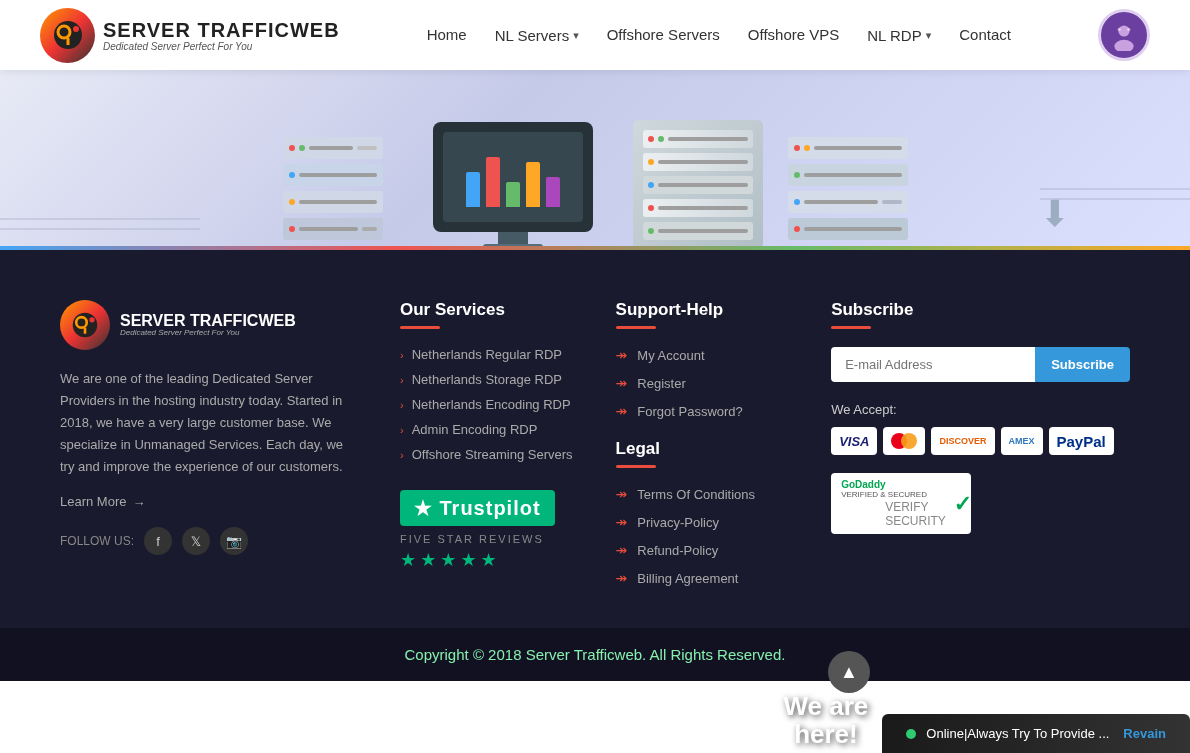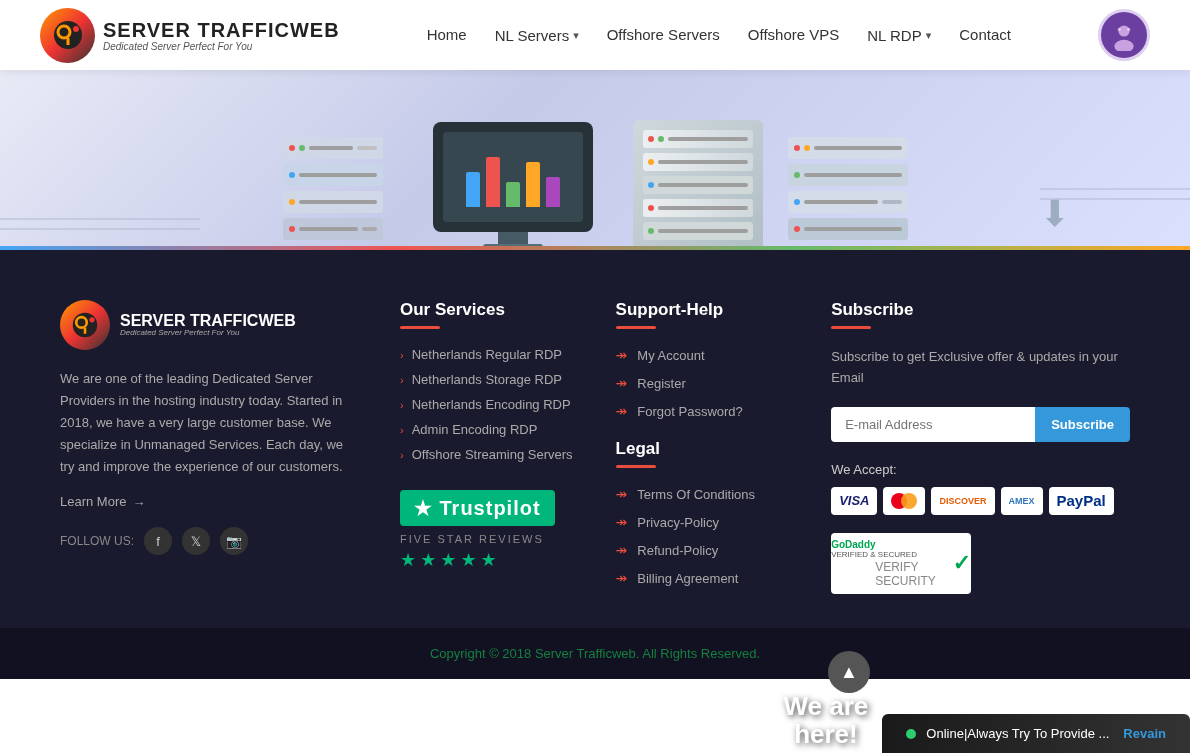--- a/index.html
+++ b/index.html
@@ -397,37 +397,37 @@
     .card-visa { color: #1a1f71; font-size: 13px; font-weight: 900; font-style: italic; }
     .card-mastercard { display: flex; }
     .mc-circle1 { width: 16px; height: 16px; background: #eb001b; border-radius: 50%; margin-right: -6px; }
     .mc-circle2 { width: 16px; height: 16px; background: #f79e1b; border-radius: 50%; opacity: 0.9; }
     .card-discover { color: #e65c00; font-size: 9px; font-weight: 700; }
     .card-amex { color: #2e77bc; font-size: 9px; font-weight: 700; }
     .card-paypal { color: #003087; font-size: 15px; font-weight: 700; }
     .godaddy-badge {
       background: #fff;
       border-radius: 4px;
-      padding: 6px 0;
+      padding: 6px 10px;
       display: flex;
       align-items: center;
       gap: 8px;
       width: 140px;
     }
     .godaddy-logo { font-size: 10px; font-weight: 900; color: #00a651; }
     .godaddy-text { font-size: 8px; color: #555; line-height: 1.3; }
     .godaddy-seal { font-size: 12px; color: #888; margin-left: 44px; }
 
     
     .footer-bottom {
       background: #111122;
-      color: #15803d;
+      color: #86efac;
       text-align: center;
       padding: 18px;
-      font-size: 13px;
+      font-size: 15px;
     }
 
     
     .chat-widget {
       position: fixed;
       bottom: 0;
       right: 0;
       display: flex;
       flex-direction: row;
       align-items: flex-end;
@@ -718,21 +718,20 @@
         <span>Refund-Policy</span>
       </div>
       <div class="support-link-item">
         <span class="arrow-link">↠</span>
         <span>Billing Agreement</span>
       </div>
     </div>
 
     <div>
       <div class="footer-col-title">Subscribe</div>
-      <p class="subscribe-desc">Subscribe to get Exclusive offer &amp; updates in your Email</p>
       <div class="subscribe-form">
         <input class="subscribe-input" type="email" placeholder="E-mail Address" style="">
         <button class="subscribe-btn">Subscribe</button>
       </div>
       <div class="we-accept-label">We Accept:</div>
       <div class="payment-icons">
         <div class="payment-card">
           <span class="card-visa">VISA</span>
         </div>
         <div class="payment-card">

